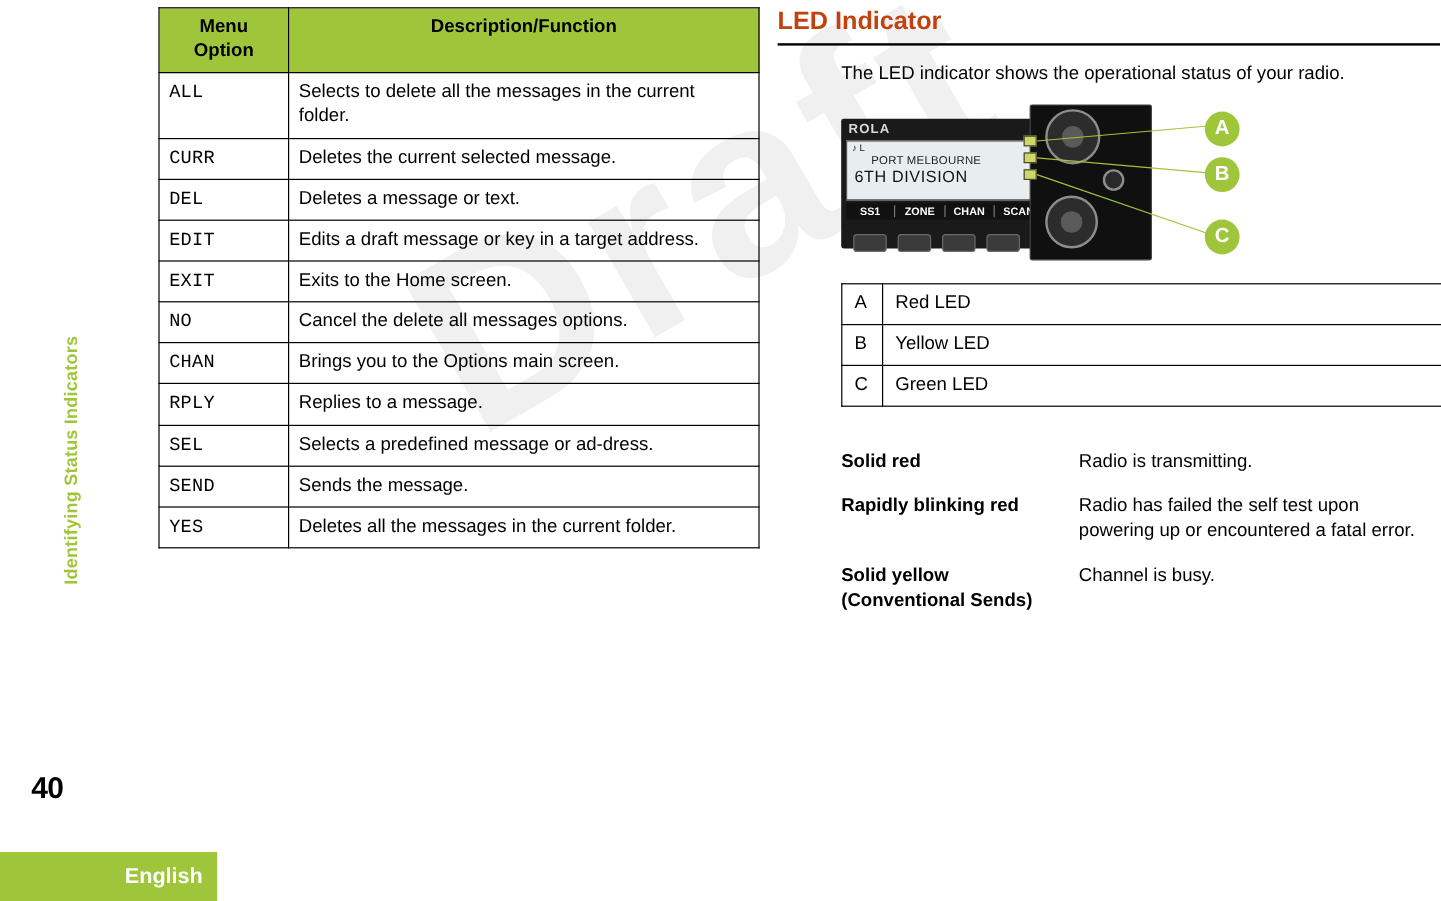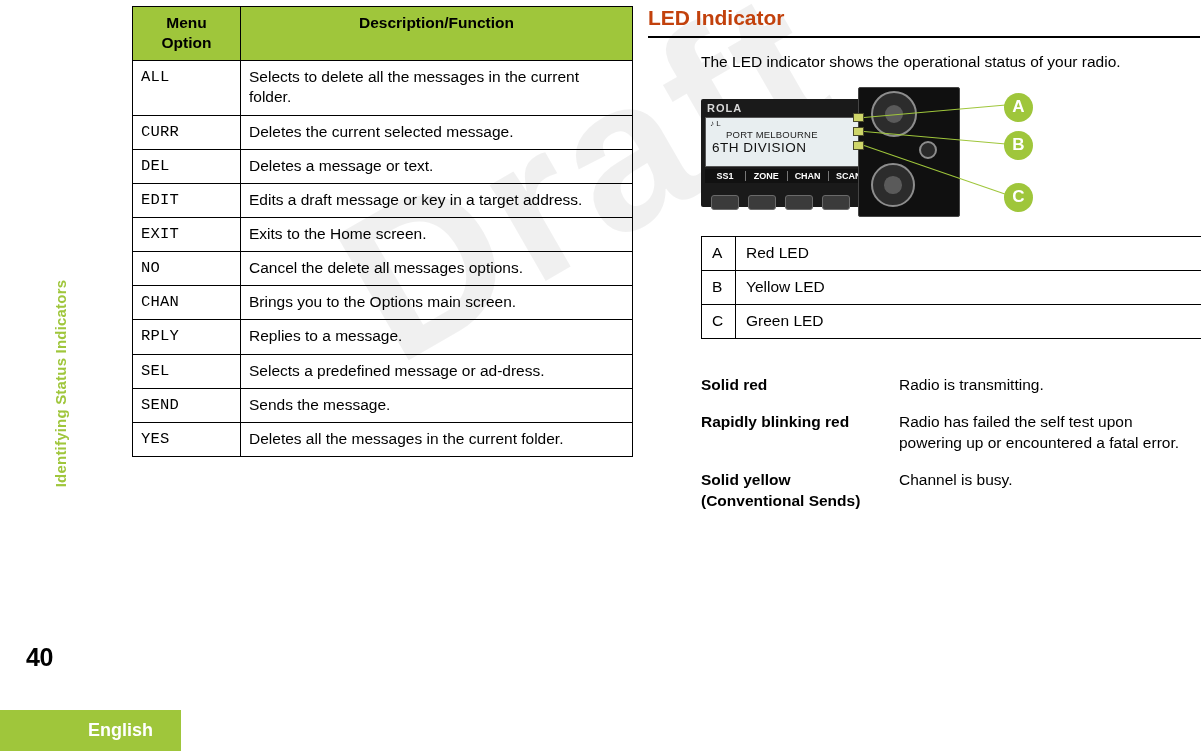--- a/index.html
+++ b/index.html
@@ -55,21 +55,21 @@
     top: 710px;
     width: 181px;
     height: 41px;
     background: #9fc63b;
     color: #ffffff;
     font-size: 18px;
     font-weight: bold;
     display: flex;
     align-items: center;
     justify-content: flex-end;
-    padding-right: 28px;
+    padding-right: 12px;
     box-sizing: border-box;
   }
 
   
   .watermark {
     position: absolute;
     left: 300px;
     top: 200px;
     font-size: 210px;
     font-weight: bold;

